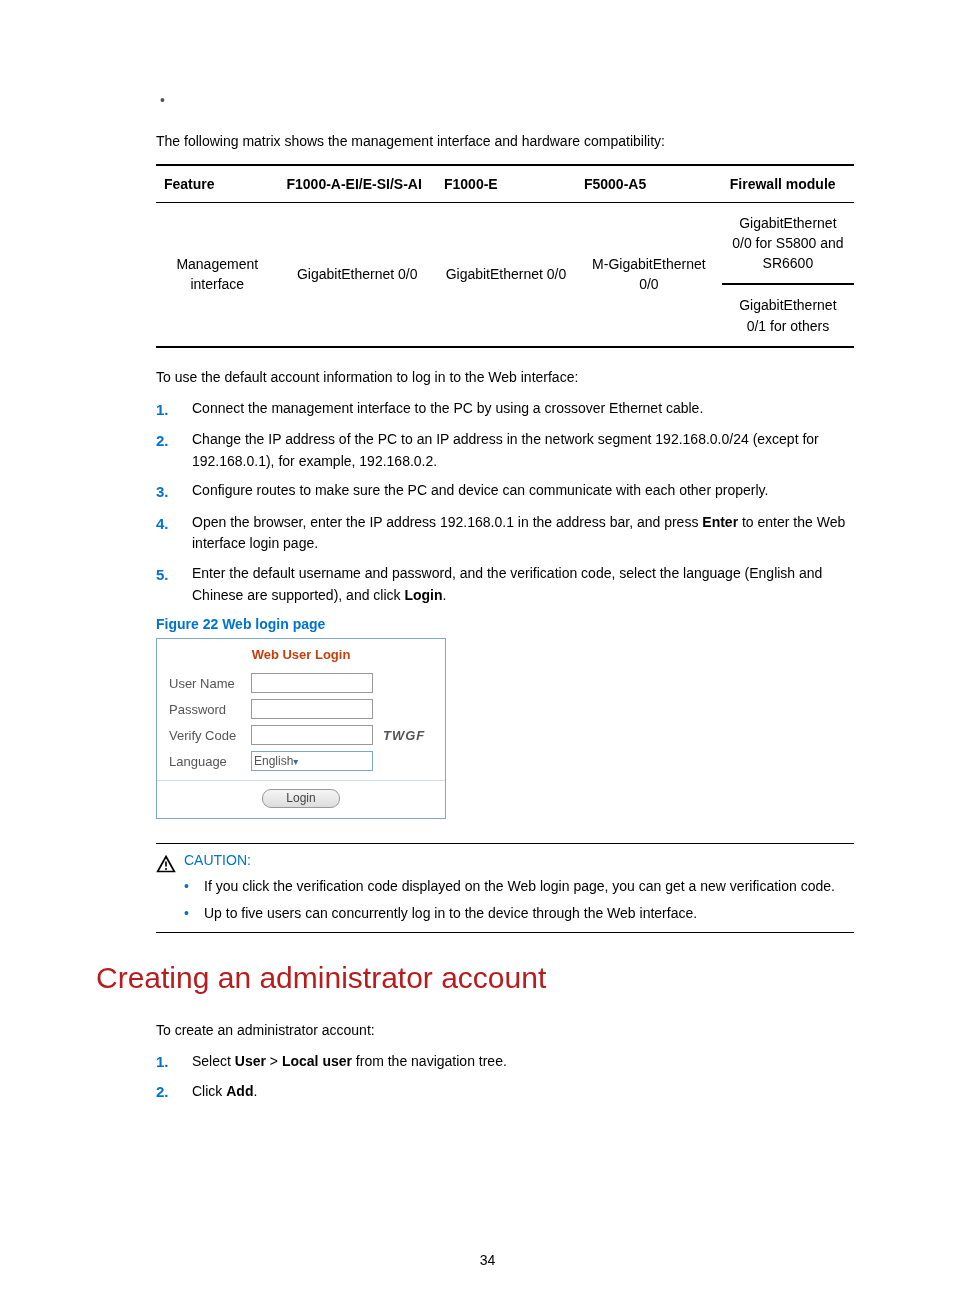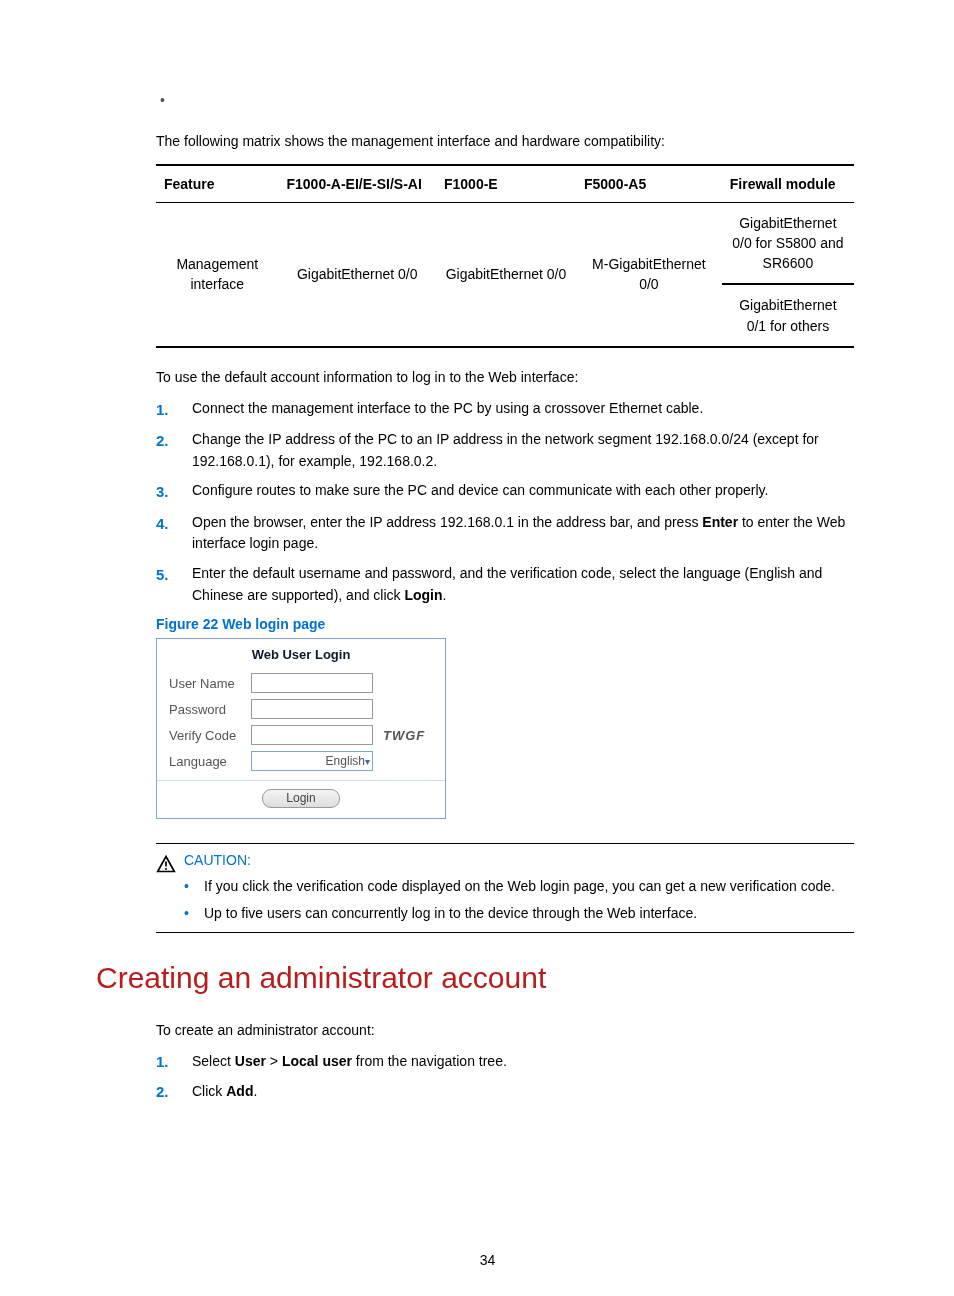--- a/index.html
+++ b/index.html
@@ -41,25 +41,25 @@
     .login-box {
       border: 1px solid #7EA6CE;
       width: 290px;
       padding-bottom: 10px;
       font-family: Arial, sans-serif;
       font-size: 13px;
       color: #555;
       margin-bottom: 24px;
     }
     .login-inner { padding: 8px 12px 4px 12px; border-bottom: 1px solid #cde; margin-bottom:8px;}
-    .login-title { text-align: center; font-weight: bold; color: #0f172a; margin-bottom: 10px; }
+    .login-title { text-align: center; font-weight: bold; color: #c2410c; margin-bottom: 10px; }
     .login-row { display: flex; align-items: center; margin-bottom: 4px; height:22px;}
     .login-label { width: 82px; }
     .login-input { width: 122px; height: 20px; border: 1px solid #999; background:#fff; font-size:12px; padding:0 2px;}
-    .login-select { width: 122px; height: 20px; border: 1px solid #7EA6CE; background:#fff; font-size:12px; display:flex; align-items:center; justify-content:flex-end; padding:0 2px;}
+    .login-select { width: 122px; height: 20px; border: 1px solid #7EA6CE; background:#fff; font-size:12px; display:flex; align-items:center; justify-content:flex-start; padding:0 2px;}
     .sel-arrow { color:#3b6ea5; font-size:10px;}
     .vcode { margin-left: 10px; font-style: italic; font-weight: bold; letter-spacing: 1px; color: #555;}
     .login-btn-wrap { text-align: center; }
     .login-btn {
       display: inline-block;
       width: 78px; height: 19px;
       background: linear-gradient(#f5f5f5,#ddd);
       border: 1px solid #999; border-radius: 9px;
       font-size: 12px; color: #444; line-height:17px;
     }

